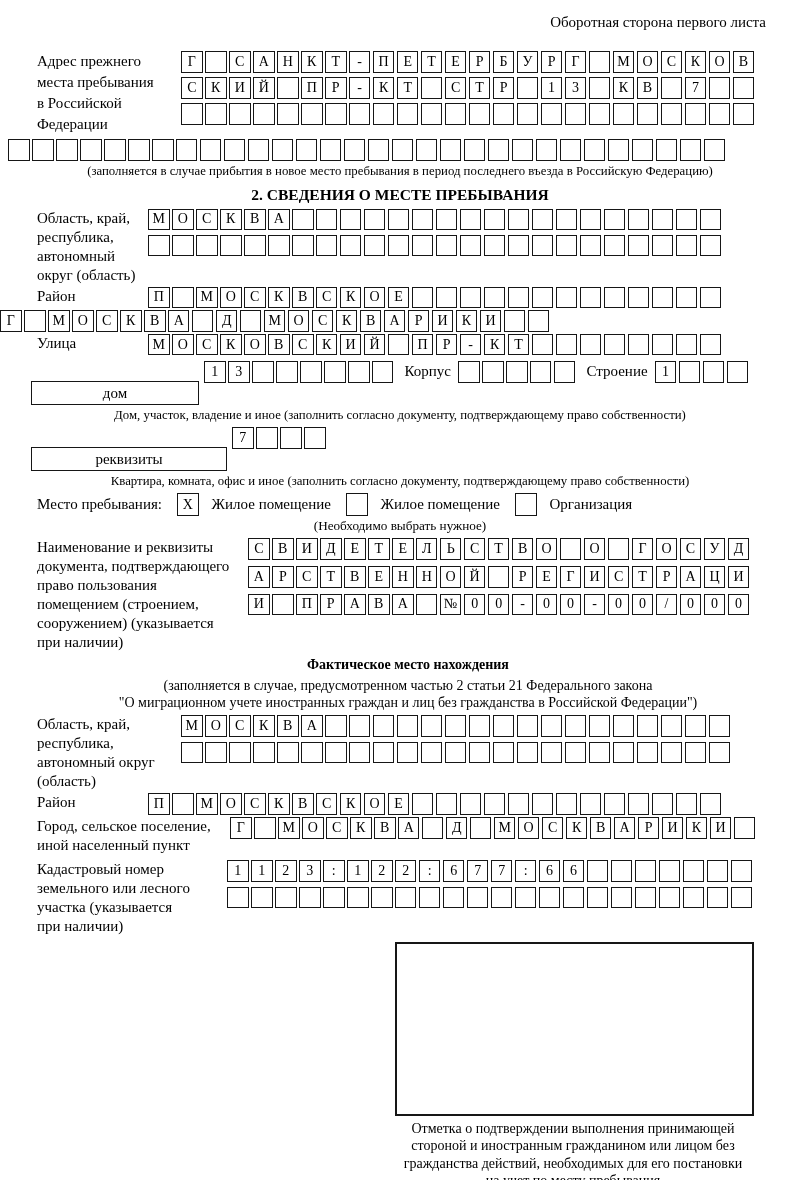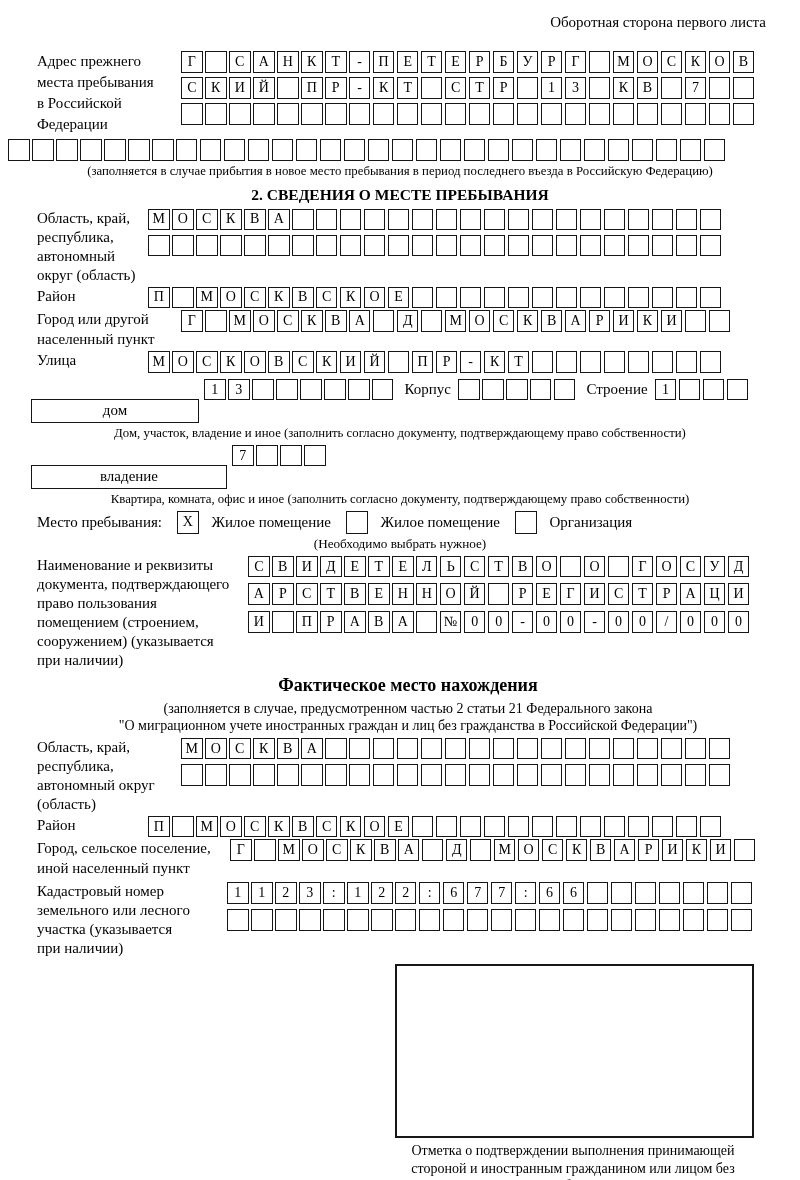--- a/index.html
+++ b/index.html
@@ -48,21 +48,21 @@
   .cb {
     width:19.6px; height:21px; border:1.6px solid #161616; margin:0 13px 0 15px;
     display:flex; align-items:center; justify-content:center; font-size:14px;
   }
   .stay-note { font-size:13.2px; text-align:center; margin-top:2px; }
 
   .lbl-doc { width:248px; line-height:19px; }
   .doc-rows > .boxrow { margin-bottom:6px; }
   .doc-rows .cell { border-width:1.8px; }
 
-  .fact-title { text-align:center; font-weight:bold; font-size:18px; margin:5px 0 4px 0;padding-left:16px; }
+  .fact-title { text-align:center; font-weight:bold; font-size:14px; margin:5px 0 4px 0;padding-left:16px; }
   .fact-sub { text-align:center; font-size:14px; line-height:17px; white-space:pre-line; margin-bottom:4px;padding-left:16px; }
   .lbl-fregion { width:181px; line-height:19px; }
   .lbl-fcity { width:230px; }
   .lbl-cad { width:227px; line-height:19px; }
   .cad-rows > .boxrow { margin-bottom:5px; }
 
   .stamp-box { width:355px; height:170px; border:2px solid #161616; margin:6px 0 0 395px; }
   .stamp-caption {
     width:470px; margin-left:338px; margin-top:4px;
     text-align:center; font-size:14px; line-height:17.5px; white-space:pre-line;
@@ -282,22 +282,20 @@
         <span class="cell"></span>
         <span class="cell"></span>
         <span class="cell"></span>
         <span class="cell"></span>
         <span class="cell"></span>
         <span class="cell"></span>
       </div>
   </div>
 
   <div class="field mt2">
-    <div class="lbl lbl-city2">Город или другой
-населенный пункт</div>
     <div class="boxrow">
         <span class="cell">Г</span>
         <span class="cell"></span>
         <span class="cell">М</span>
         <span class="cell">О</span>
         <span class="cell">С</span>
         <span class="cell">К</span>
         <span class="cell">В</span>
         <span class="cell">А</span>
         <span class="cell"></span>
@@ -372,21 +370,21 @@
     <div class="boxrow">
         <span class="cell">1</span>
         <span class="cell"></span>
         <span class="cell"></span>
         <span class="cell"></span>
       </div>
   </div>
   <div class="footnote">Дом, участок, владение и иное (заполнить согласно документу, подтверждающему право собственности)</div>
 
   <div class="house-line mt4">
-    <div class="named-rect rect-kv">владение</div>
+    <div class="named-rect rect-kv">реквизиты</div>
     <div class="boxrow">
         <span class="cell">7</span>
         <span class="cell"></span>
         <span class="cell"></span>
         <span class="cell"></span>
       </div>
   </div>
   <div class="footnote">Квартира, комната, офис и иное (заполнить согласно документу, подтверждающему право собственности)</div>
 
   <div class="stay-line mt4">

